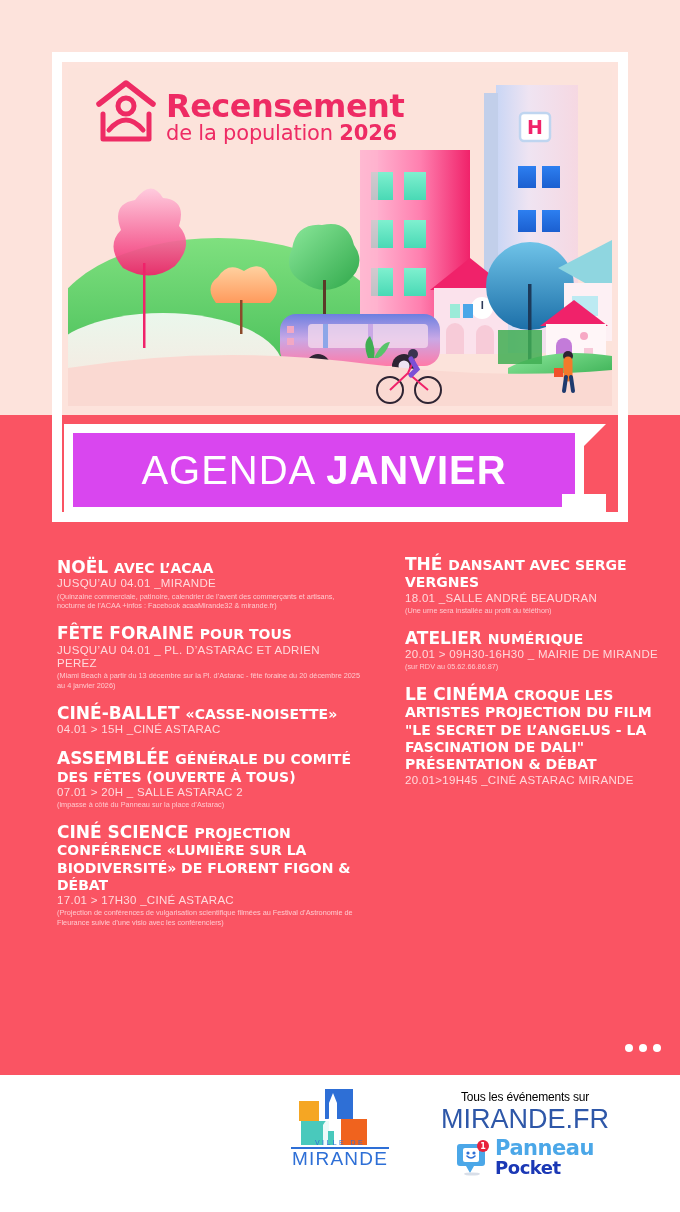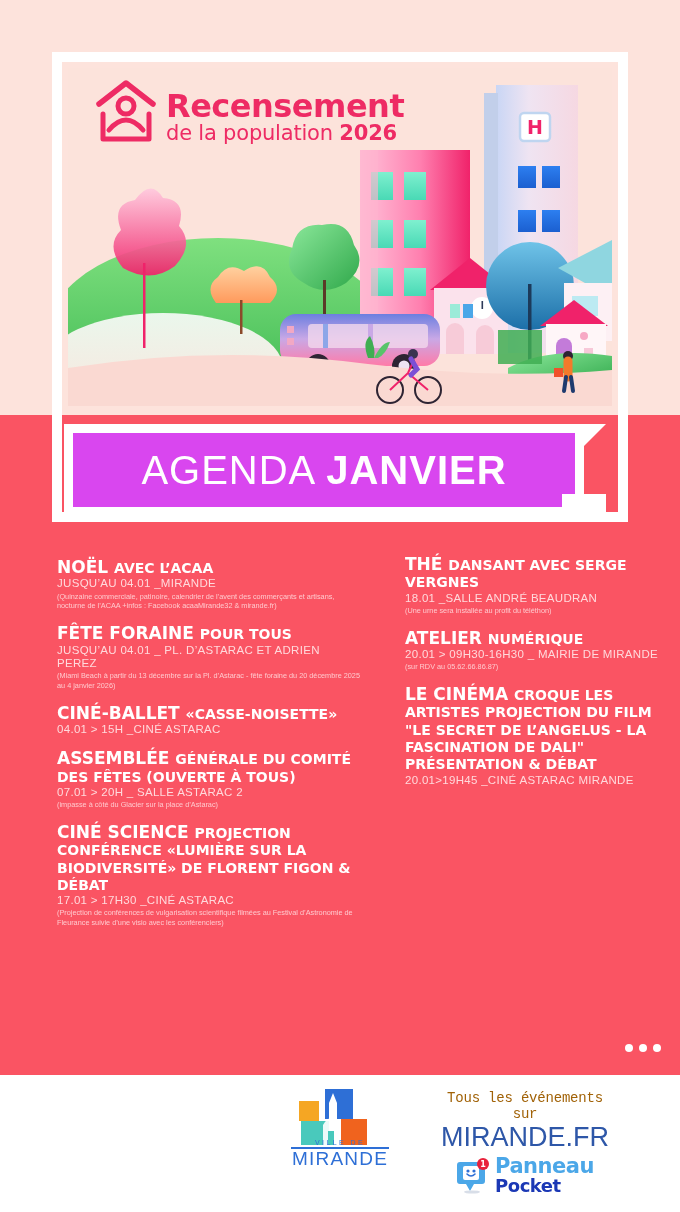--- a/index.html
+++ b/index.html
@@ -91,21 +91,21 @@
   }
 
   
   #dots{position:absolute;left:625px;top:1044px;display:flex;gap:6px;}
   #dots span{width:8px;height:8px;border-radius:50%;background:#FFFFFF;display:block;}
 
   
   #ville-logo{position:absolute;left:285px;top:1085px;width:110px;height:85px;}
   #footer-right{position:absolute;left:440px;top:1090px;width:170px;text-align:center;}
   #evt-line{
-    font-family:Liberation Mono, monospace;font-size:14px;color:#a16207;
+    font-family:Liberation Sans, sans-serif;font-size:12px;color:#000000;
     letter-spacing:-0.2px;
   }
   #site-url{
     font-family:"Liberation Sans",sans-serif;font-size:27px;color:#2E57A8;
     letter-spacing:0px;margin-top:2px;line-height:1;
   }
   #pp-wrap{display:flex;align-items:center;justify-content:center;gap:5px;margin-top:6px;}
   #pp-words{line-height:0.95;text-align:left;}
   #pp-1{font-family:"DejaVu Sans",sans-serif;font-weight:bold;font-size:21px;color:#4BA7E8;display:block;letter-spacing:-0.5px;}
   #pp-2{font-family:"DejaVu Sans",sans-serif;font-weight:bold;font-size:18px;color:#1B38B5;display:block;letter-spacing:-0.5px;}
@@ -292,21 +292,21 @@
       <div class="ev-place">JUSQU’AU 04.01 _ PL. D’ASTARAC ET ADRIEN PEREZ</div>
       <div class="ev-note">(Miami Beach à partir du 13 décembre sur la Pl. d’Astarac - fête foraine du 20 décembre 2025 au 4 janvier 2026)</div>
     </div>
     <div class="event">
       <div class="ev-title"><span class="big">CINÉ-BALLET </span><span class="small">«CASSE-NOISETTE»</span></div>
       <div class="ev-place">04.01 &gt; 15H _CINÉ ASTARAC</div>
     </div>
     <div class="event">
       <div class="ev-title"><span class="big">ASSEMBLÉE </span><span class="small">GÉNÉRALE DU COMITÉ DES FÊTES (OUVERTE À TOUS)</span></div>
       <div class="ev-place">07.01 &gt; 20H _ SALLE ASTARAC 2</div>
-      <div class="ev-note">(impasse à côté du Glacier sur la place d’Astarac)</div>
+      <div class="ev-note">(impasse à côté du Panneau sur la place d’Astarac)</div>
     </div>
     <div class="event">
       <div class="ev-title"><span class="big">CINÉ SCIENCE </span><span class="small">PROJECTION CONFÉRENCE «LUMIÈRE SUR LA BIODIVERSITÉ» DE FLORENT FIGON &amp; DÉBAT</span></div>
       <div class="ev-place">17.01 &gt; 17H30 _CINÉ ASTARAC</div>
       <div class="ev-note">(Projection de conférences de vulgarisation scientifique filmées au Festival d’Astronomie de Fleurance suivie d’une visio avec les conférenciers)</div>
     </div>
   </div>
 <div id="col-right">
     <div class="event">
       <div class="ev-title"><span class="big">THÉ </span><span class="small">DANSANT AVEC SERGE VERGNES</span></div>

